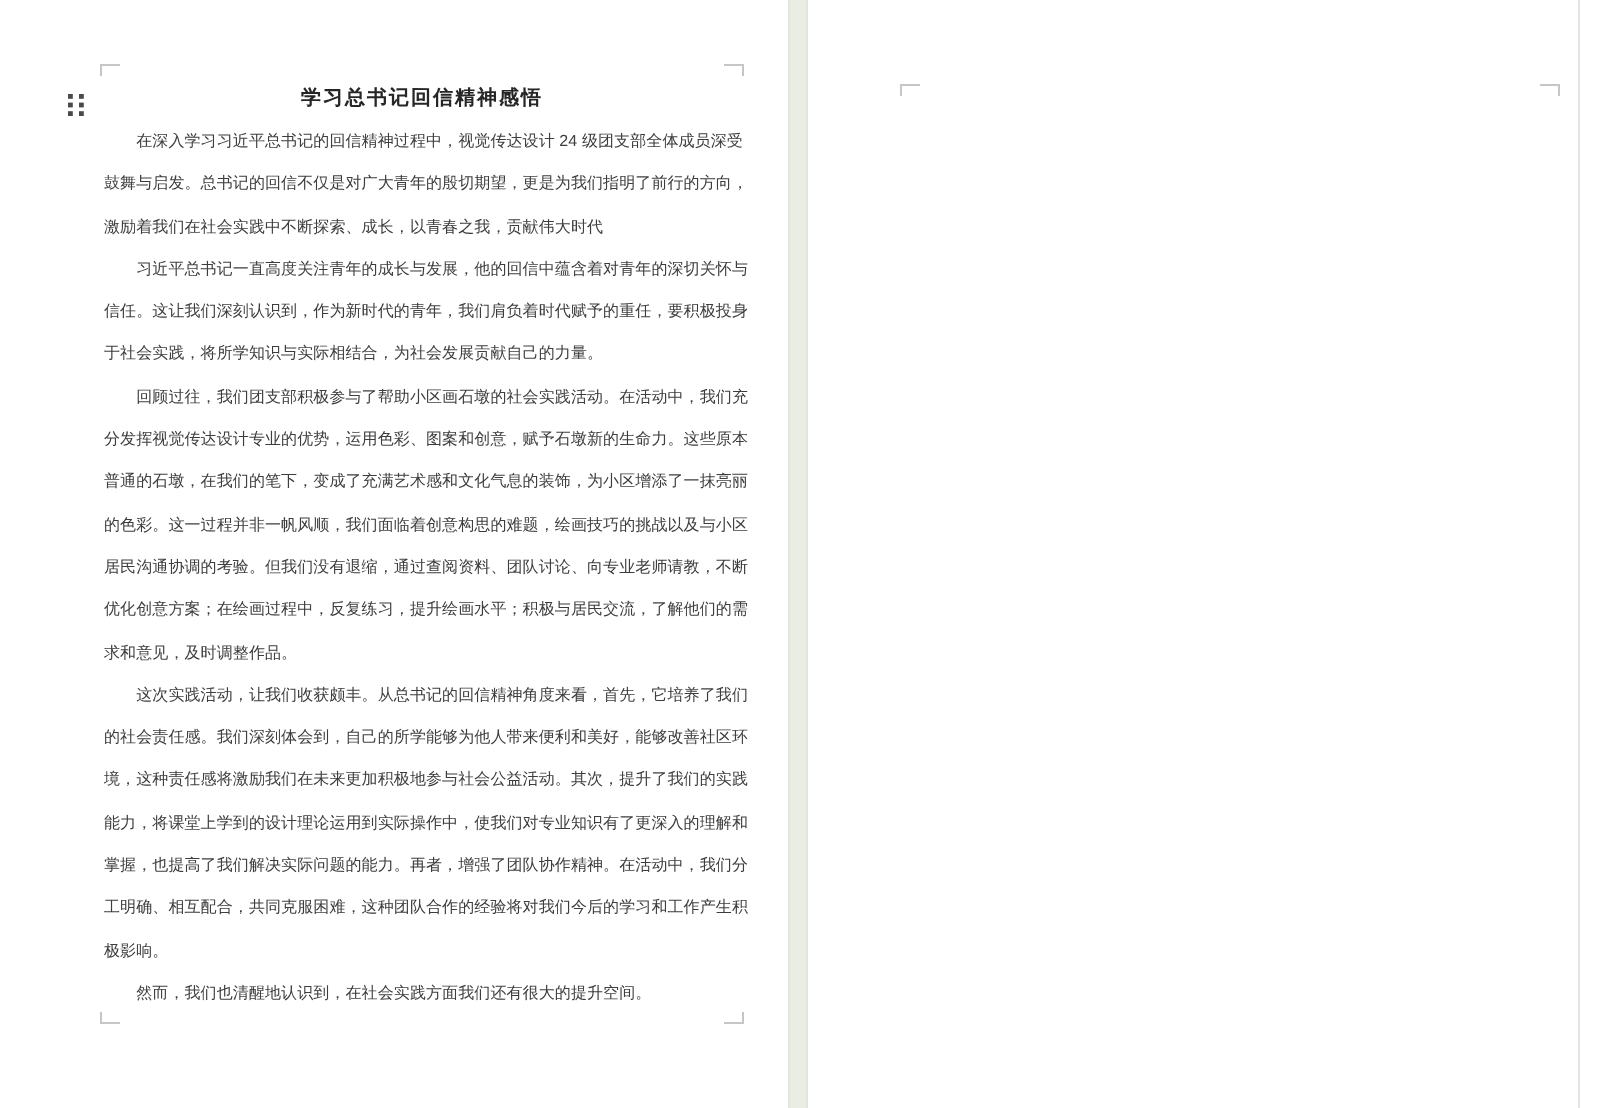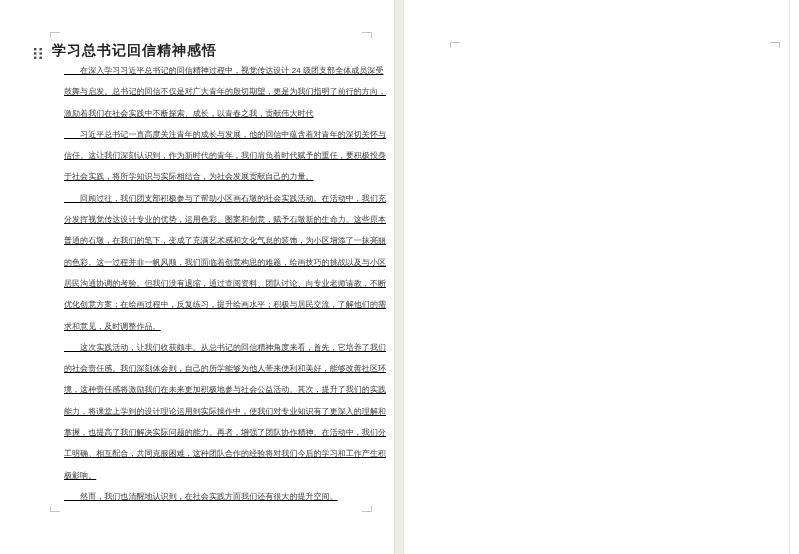--- a/index.html
+++ b/index.html
@@ -25,25 +25,25 @@
   #page-2{left:404px;width:386px;}
 
   .page-gap{position:absolute;top:0;left:394px;width:10px;height:554px;
     background:var(--gap);
     border-left:1px solid var(--edge);
     border-right:1px solid var(--edge);}
   .right-edge{position:absolute;top:0;left:789px;width:1px;height:554px;background:var(--edge);}
 
   .doc-title{
     position:absolute;left:52px;top:42px;width:318px;
-    font-size:14px;font-weight:bold;color:var(--title);
+    text-align:center;font-size:10px;font-weight:bold;color:var(--title);
     letter-spacing:1px;white-space:pre;
   }
   .lines{position:absolute;white-space:pre;}
-  #page1-lines{left:64px;top:66px;text-decoration:underline;}
+  #page1-lines{left:52px;top:66px;}
   .doc-line{
     white-space:pre;font-size:8px;color:var(--text);letter-spacing:0.05px;
   }
   #page1-lines .doc-line{height:21.3px;line-height:10px;}
 
   .bracket{position:absolute;width:10px;height:6px;}
   .bracket.tl{border-top:1px solid var(--mark);border-left:1px solid var(--mark);}
   .bracket.tr{border-top:1px solid var(--mark);border-right:1px solid var(--mark);}
   .bracket.bl{border-bottom:1px solid var(--mark);border-left:1px solid var(--mark);}
   .bracket.br{border-bottom:1px solid var(--mark);border-right:1px solid var(--mark);}

